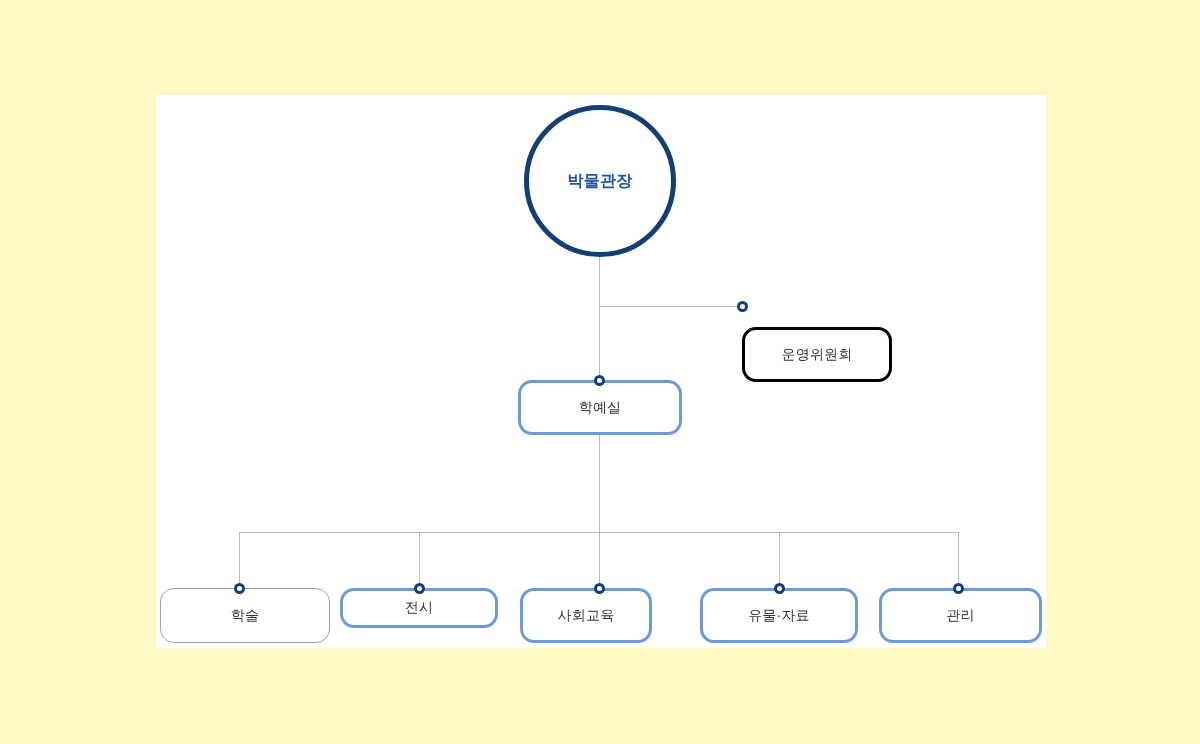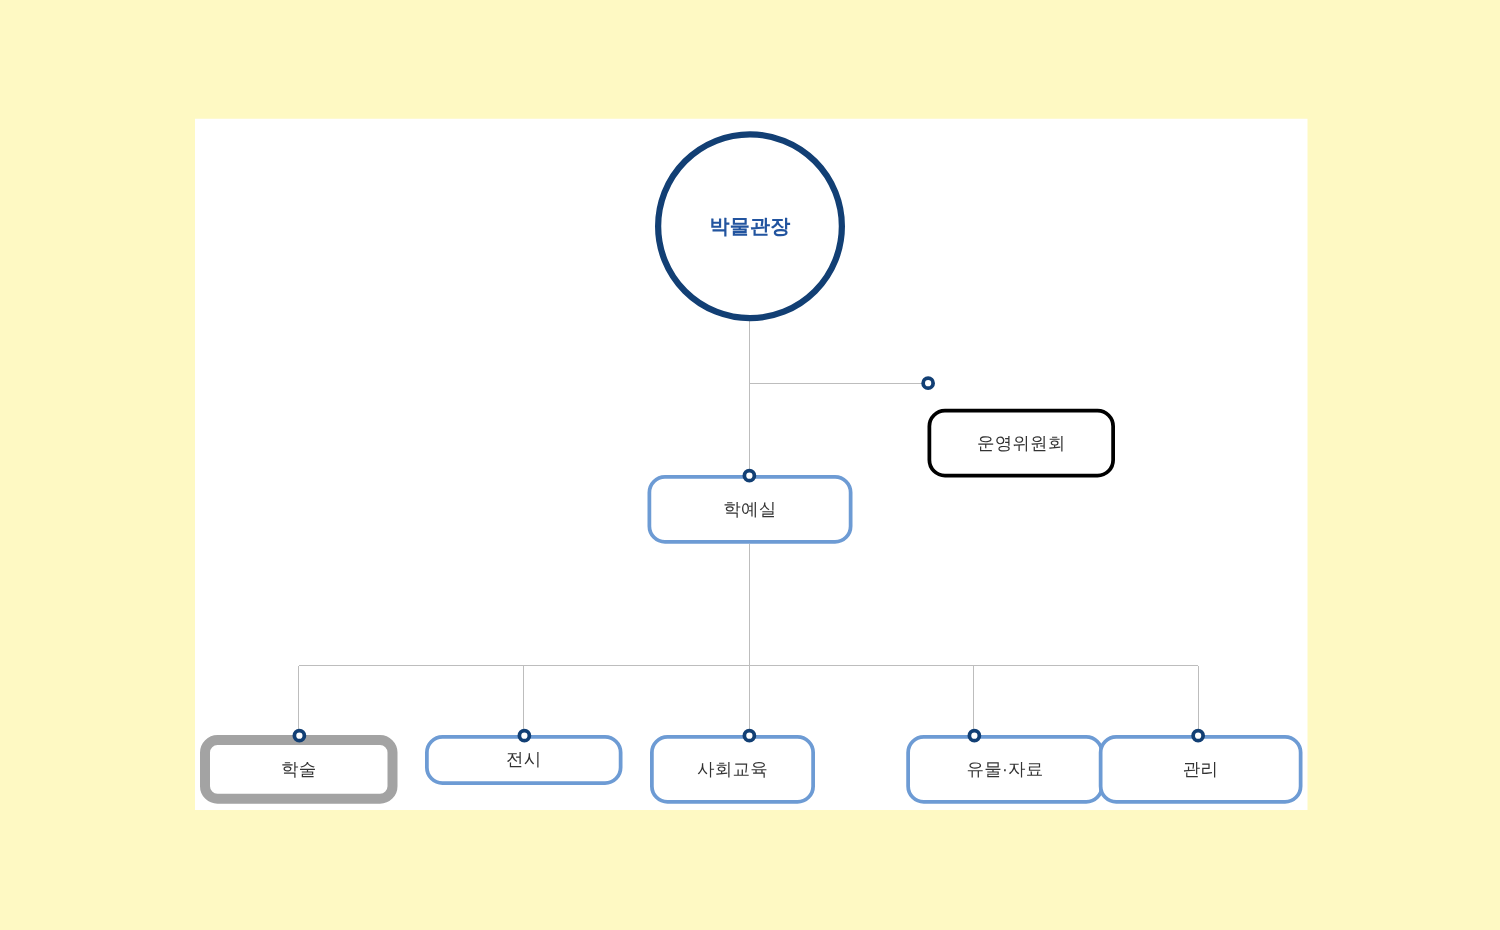--- a/index.html
+++ b/index.html
@@ -123,36 +123,36 @@
     <div class="node-box" style="left:586px; top:184px; width:150px; height:55px; border:3px solid #000000;margin-top:48px;">
       <span class="node-label">운영위원회</span>
     </div>
     <span class="port" style="left:581px; top:206px;"></span>
 
     <div class="node-box" style="left:362px; top:285px; width:164px; height:55px; border:3px solid #6d9bd4;">
       <span class="node-label">학예실</span>
     </div>
     <span class="port" style="left:438px; top:279.5px;"></span>
 
-    <div class="node-box" style="left:4px; top:493px; width:158px; height:55px; border:8px solid #a3a3a3;">
+    <div class="node-box" style="left:4px; top:493px; width:170px; height:55px; border:1px solid #a3a3a3;">
       <span class="node-label">학술</span>
     </div>
     <span class="port" style="left:77.5px; top:487.5px;"></span>
 
     <div class="node-box" style="left:184px; top:493px; width:158px; height:40px; border:3px solid #6d9bd4;">
       <span class="node-label">전시</span>
     </div>
     <span class="port" style="left:257.5px; top:487.5px;"></span>
 
     <div class="node-box" style="left:364px; top:493px; width:132px; height:55px; border:3px solid #6d9bd4;">
       <span class="node-label">사회교육</span>
     </div>
     <span class="port" style="left:438px; top:487.5px;"></span>
 
-    <div class="node-box" style="left:544px; top:493px; width:158px; height:55px; border:3px solid #6d9bd4;margin-left:25px;">
+    <div class="node-box" style="left:544px; top:493px; width:158px; height:55px; border:3px solid #6d9bd4;">
       <span class="node-label">유물·자료</span>
     </div>
     <span class="port" style="left:617.5px; top:487.5px;"></span>
 
     <div class="node-box" style="left:723px; top:493px; width:163px; height:55px; border:3px solid #6d9bd4;">
       <span class="node-label">관리</span>
     </div>
     <span class="port" style="left:797px; top:487.5px;"></span>
 
   </div>

